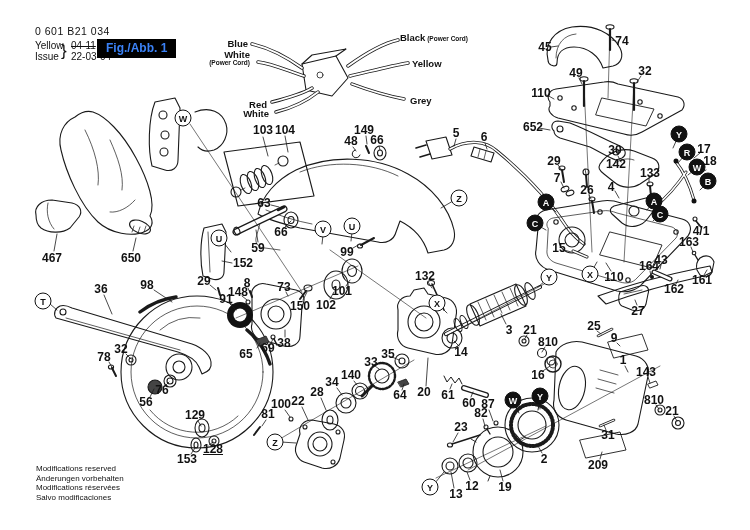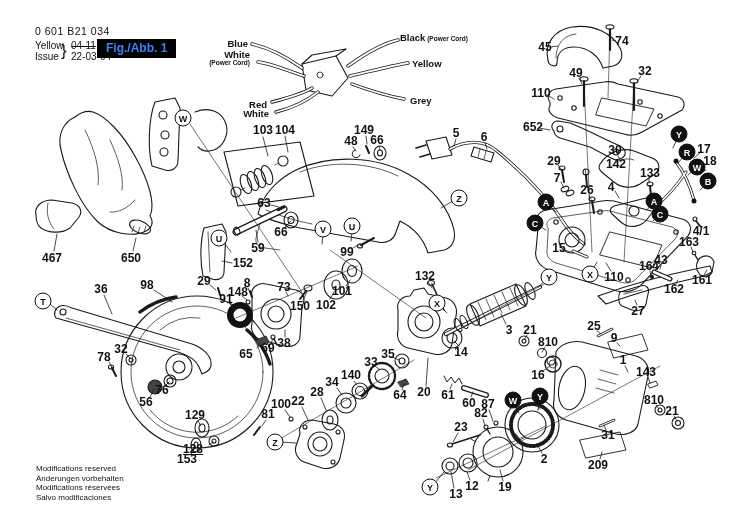--- a/index.html
+++ b/index.html
@@ -372,21 +372,21 @@
       <div class="part-label" style="left: 377px; top: 140px;">66</div>
       <div class="part-label" style="left: 456px; top: 133px;">5</div>
       <div class="part-label" style="left: 484px; top: 137px;">6</div>
       <div class="part-label" style="left: 101px; top: 289px;">36</div>
       <div class="part-label" style="left: 147px; top: 285px;">98</div>
       <div class="part-label" style="left: 121px; top: 349px;">32</div>
       <div class="part-label" style="left: 104px; top: 357px;">78</div>
       <div class="part-label" style="left: 162px; top: 390px;">76</div>
       <div class="part-label" style="left: 146px; top: 402px;">56</div>
       <div class="part-label" style="left: 195px; top: 415px;">129</div>
-      <div class="part-label" style="left: 193px; top: 449px; text-decoration: underline;">128</div>
+      <div class="part-label" style="left: 213px; top: 449px; text-decoration: underline;">128</div>
       <div class="part-label" style="left: 187px; top: 459px;">153</div>
       <div class="part-label" style="left: 268px; top: 414px;">81</div>
       <div class="part-label" style="left: 281px; top: 404px;">100</div>
       <div class="part-label" style="left: 298px; top: 401px;">22</div>
       <div class="part-label" style="left: 317px; top: 392px;">28</div>
       <div class="part-label" style="left: 332px; top: 382px;">34</div>
       <div class="part-label" style="left: 351px; top: 375px;">140</div>
       <div class="part-label" style="left: 371px; top: 362px;">33</div>
       <div class="part-label" style="left: 388px; top: 354px;">35</div>
       <div class="part-label" style="left: 400px; top: 395px;">64</div>

